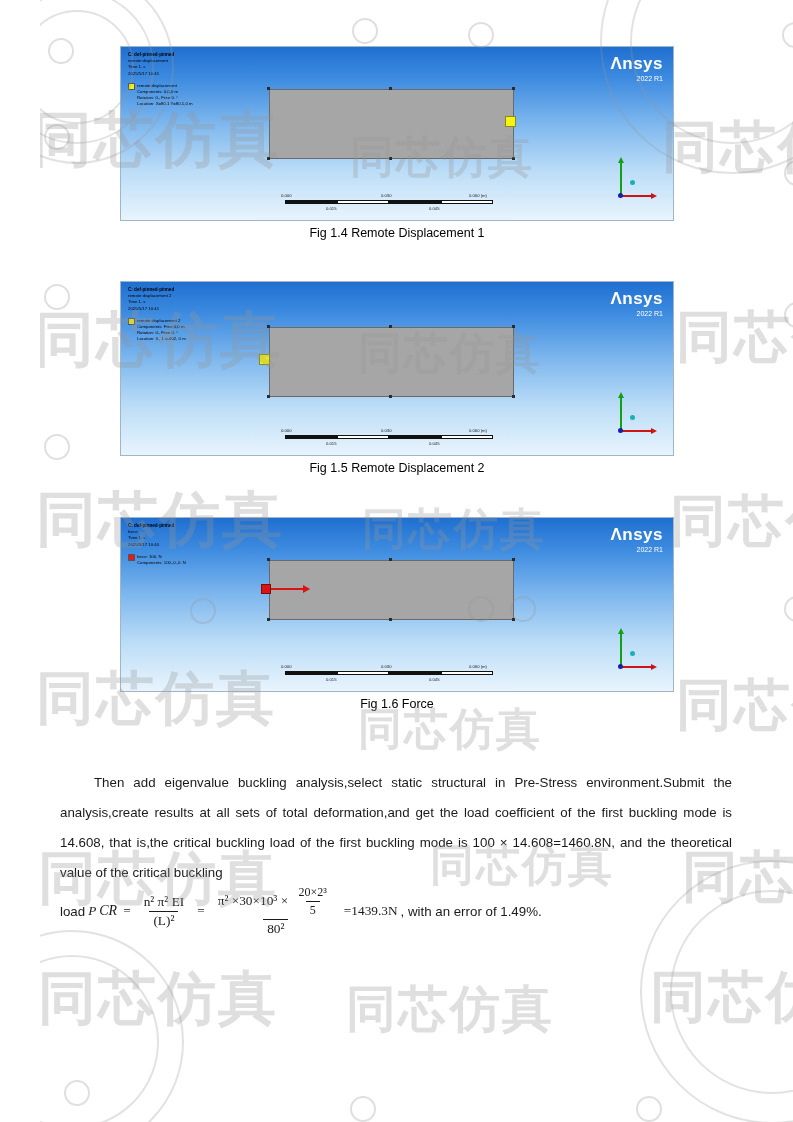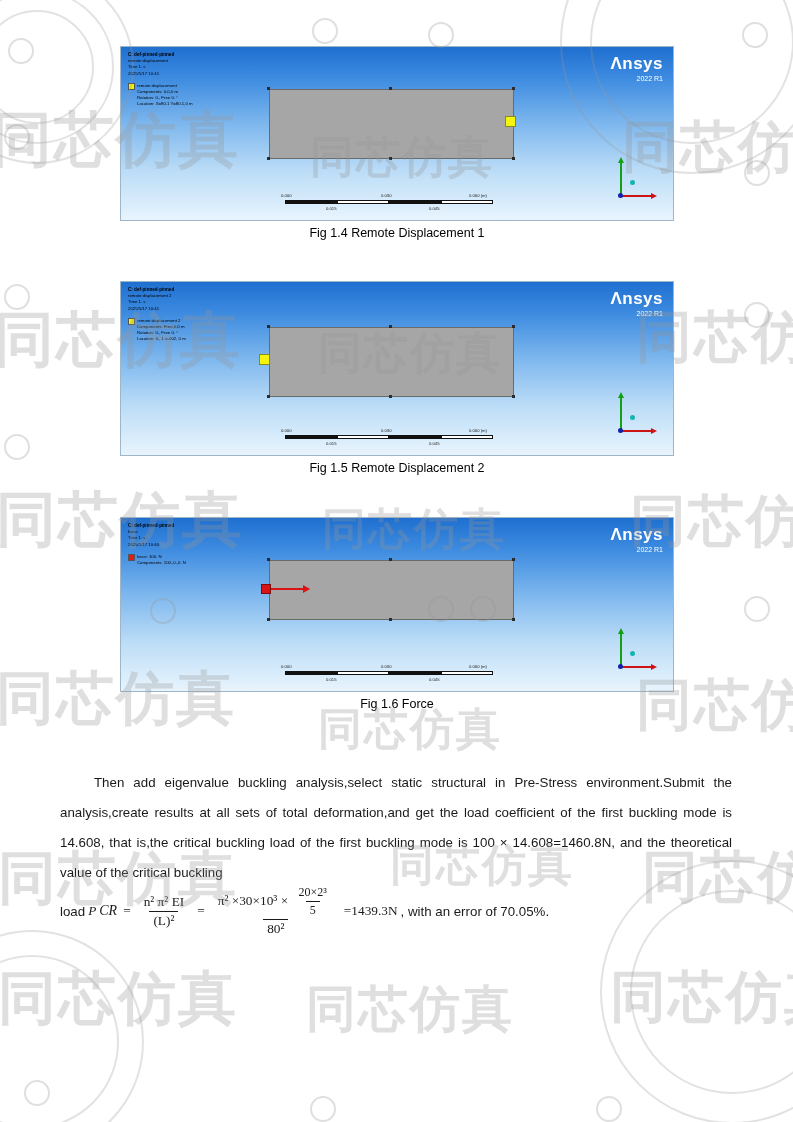--- a/index.html
+++ b/index.html
@@ -16,20 +16,21 @@
     color: #000;
   }
 
   
   #watermark-layer {
     position: absolute;
     inset: 0;
     z-index: 5;
     pointer-events: none;
     overflow: hidden;
+    margin-left: 40px;
   }
   .wm-text {
     position: absolute;
     font-family: "Liberation Sans", sans-serif;
     font-weight: bold;
     color: rgba(150,150,150,0.30);
     white-space: nowrap;
     letter-spacing: 2px;
   }
   .wm-ring {
@@ -515,21 +516,21 @@
       <span class="num">
         <span>π² ×30×10³ ×</span>
         <span class="frac frac-small">
           <span class="num">20×2³</span>
           <span class="den">5</span>
         </span>
       </span>
       <span class="den">80²</span>
     </span>
     <span>=1439.3N</span>
-    <span class="f-word">, with an error of 70.05%.</span>
+    <span class="f-word">, with an error of 1.49%.</span>
   </div>
 
 </div>
 
 <div id="watermark-layer">
 
   <div class="wm-ring" style="left:-60px;  top:-30px;  width:190px; height:190px;"></div>
   <div class="wm-ring" style="left:-40px;  top:-10px;  width:150px; height:150px;"></div>
   <div class="wm-ring" style="left:-20px;  top:10px;   width:110px; height:110px;"></div>
   <div class="wm-dot" style="left:8px;    top:38px;   width:22px;  height:22px;"></div>

